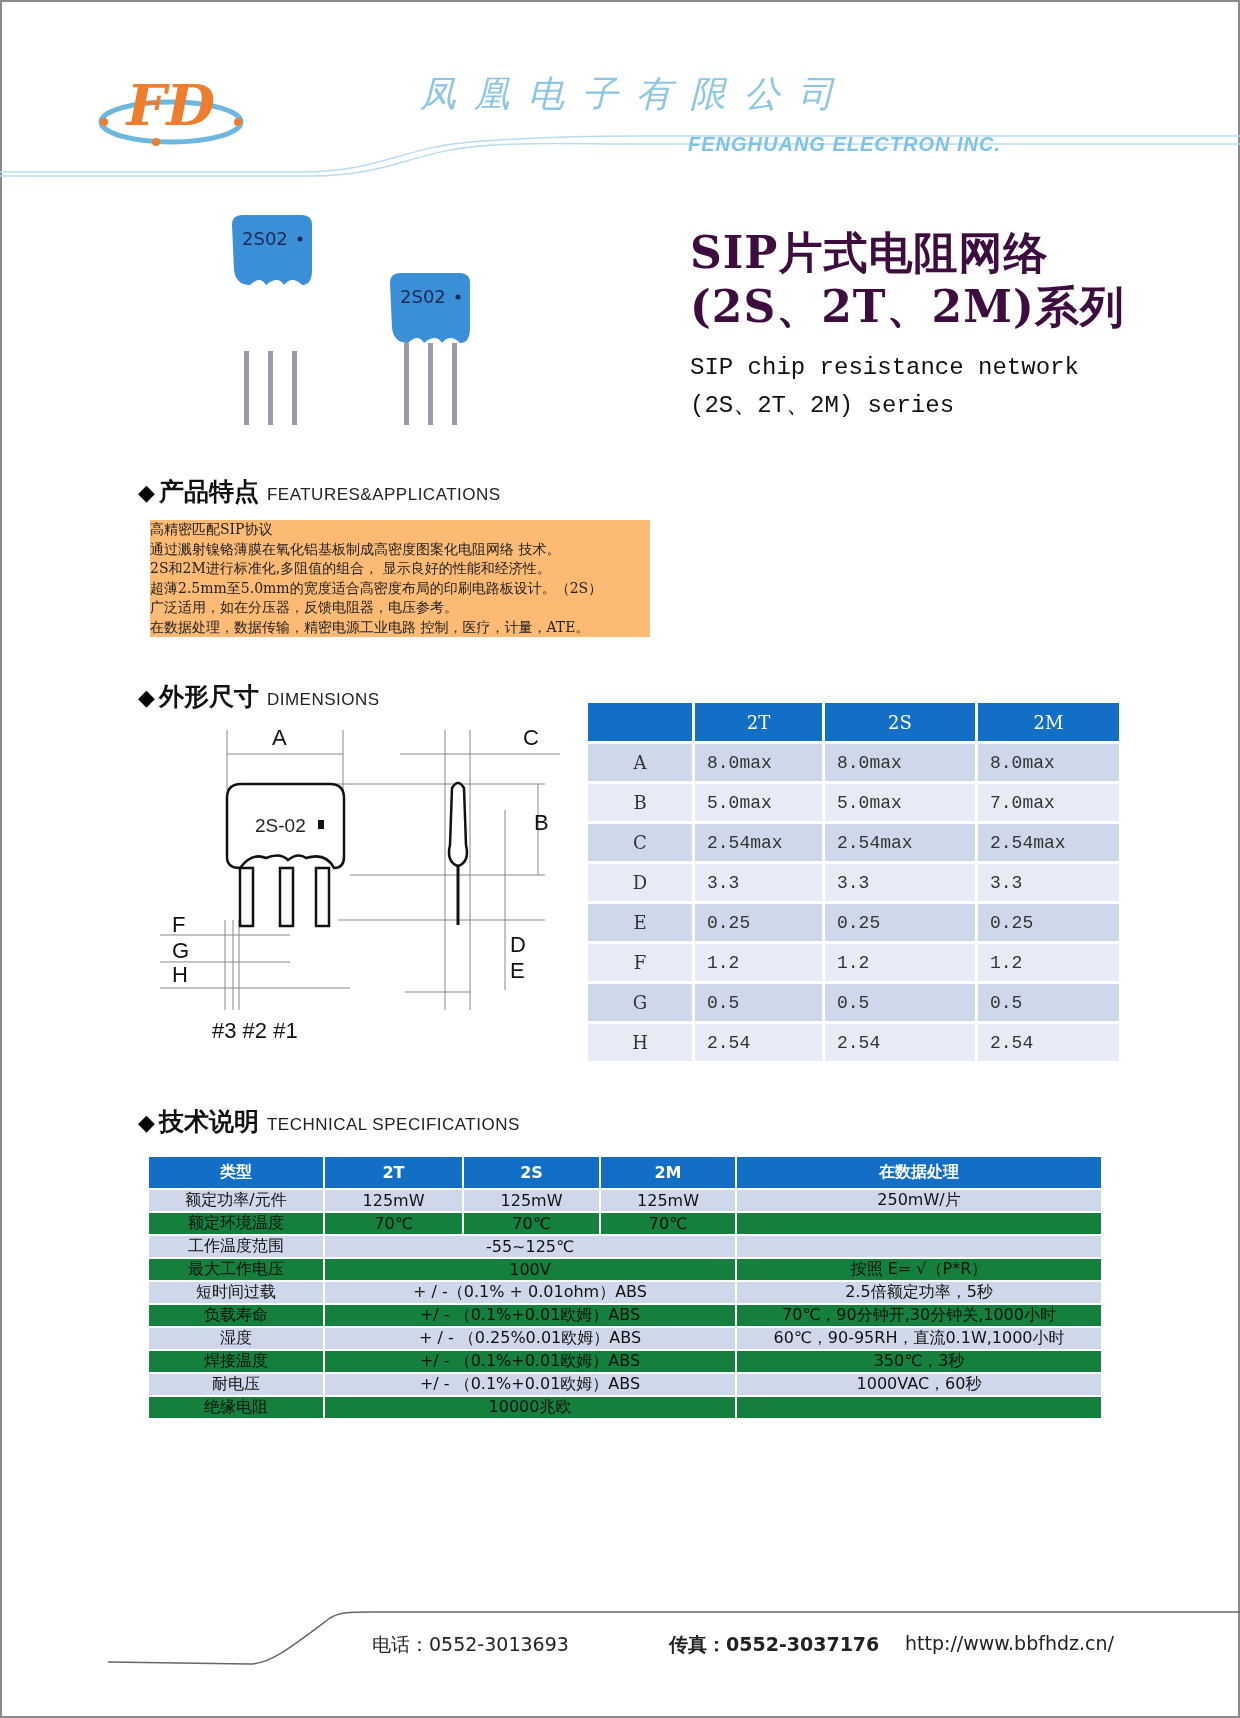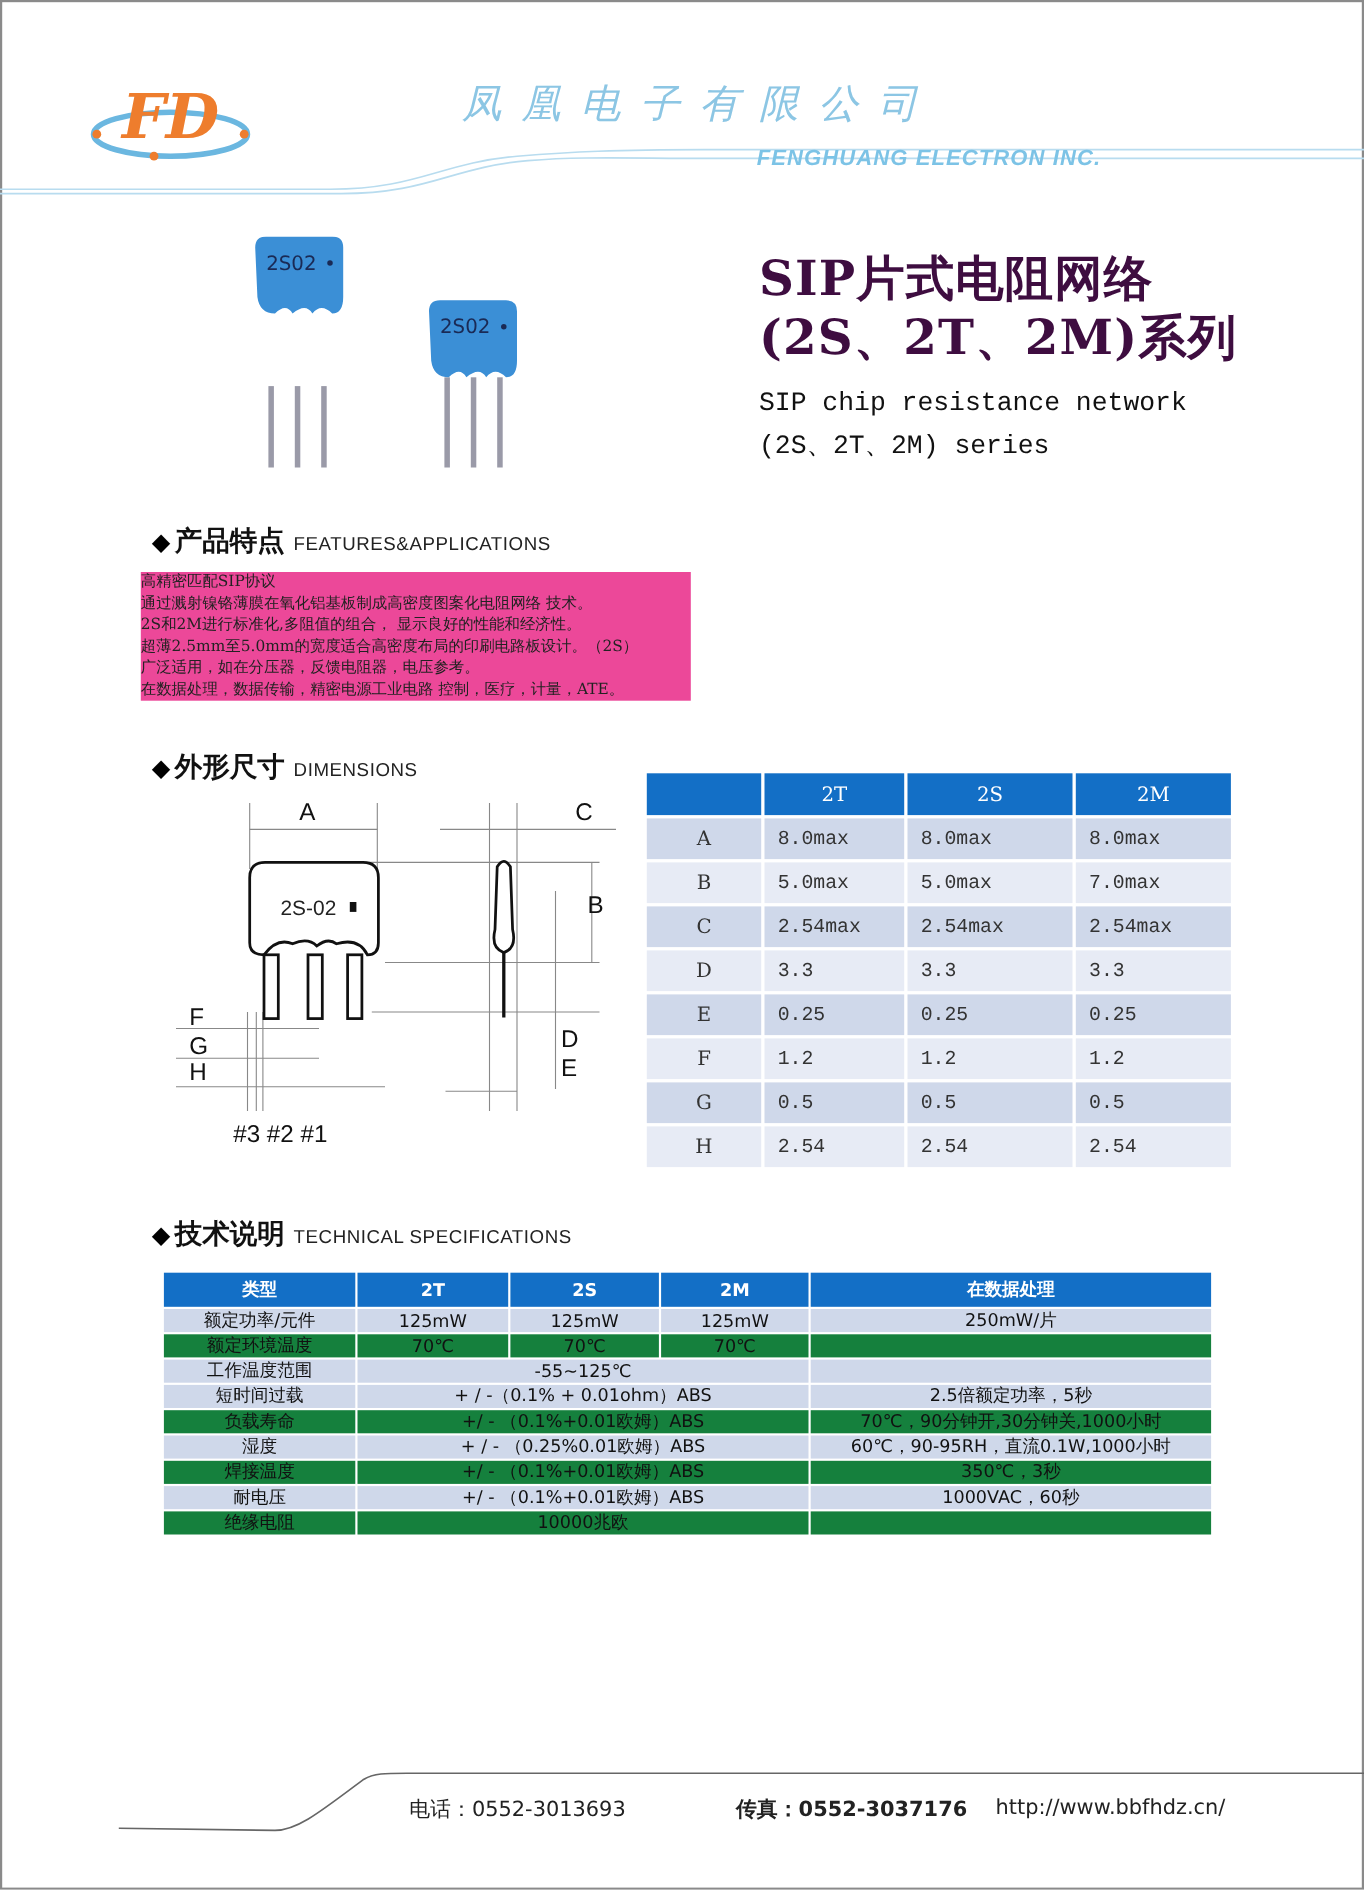--- a/index.html
+++ b/index.html
@@ -2,21 +2,21 @@
 <html><head>
 <meta charset="utf-8">
 <style>
   * { box-sizing: border-box; margin: 0; padding: 0; }
   html, body { width: 1240px; height: 1718px; background: #ffffff; overflow: hidden; }
   body { position: relative; font-family: "DejaVu Sans", "Liberation Sans", sans-serif; color: #111; }
 
   .page-border { position: absolute; left: 0; top: 0; width: 1240px; height: 1718px; border: 2px solid #8a8a8a; pointer-events: none; }
 
   
-  .logo { position: absolute; left: 80px; top: 70px; width: 150px; height: 80px; }
+  .logo { position: absolute; left: 96px; top: 70px; width: 150px; height: 80px; }
   .logo svg { width: 150px; height: 80px; }
   .company-cn { position: absolute; left: 420px; top: 70px; font-family: "DejaVu Serif", serif; font-style: italic; font-size: 36px; letter-spacing: 18px; color: #8cc6e4; }
   .company-en { position: absolute; left: 688px; top: 133px; font-family: "Liberation Sans", sans-serif; font-weight: bold; font-style: italic; font-size: 20px; letter-spacing: 1px; color: #7cc3e6; }
   .header-swoosh { position: absolute; left: 0; top: 100px; width: 1240px; height: 90px; }
 
   
   .photos { position: absolute; left: 230px; top: 215px; width: 270px; height: 210px; }
 
   
   .title-cn-1 { position: absolute; left: 690px; top: 224px; font-family: "DejaVu Serif", serif; font-weight: bold; font-size: 44px; color: #3e0d40; letter-spacing: 1px; }
@@ -24,21 +24,21 @@
   .title-en-1 { position: absolute; left: 690px; top: 354px; font-family: "Liberation Mono", monospace; font-size: 24px; color: #111; }
   .title-en-2 { position: absolute; left: 690px; top: 388px; font-family: "Liberation Mono", monospace; font-size: 24px; color: #111; }
 
   
   .section-head { position: absolute; display: flex; align-items: baseline; gap: 4px; }
   .section-head .diamond { font-size: 22px; color: #000; }
   .section-head .cn { font-family: "DejaVu Serif", serif; font-size: 25px; font-weight: bold; color: #111; }
   .section-head .en { font-family: "Liberation Sans", sans-serif; font-size: 17px; color: #222; letter-spacing: 0.5px; margin-left: 4px; }
 
   
-  .features { position: absolute; left: 128px; top: 520px; width: 500px; font-family: "DejaVu Serif", serif; font-size: 14px; line-height: 19.5px; color: #222; background: #ec4899; }
+  .features { position: absolute; left: 150px; top: 520px; width: 500px; font-family: "DejaVu Serif", serif; font-size: 14px; line-height: 19.5px; color: #222; background: #fdba74; }
   .features div { white-space: nowrap; }
 
   
   .dim-drawing { position: absolute; left: 140px; top: 720px; width: 420px; height: 330px; }
 
   
   .dim-table { position: absolute; left: 585px; top: 700px; border-collapse: separate; border-spacing: 3px; font-family: "Liberation Mono", "DejaVu Sans Mono", monospace; font-size: 18px; }
   .dim-table th { background: #136fc6; color: #fff; font-weight: normal; height: 38px; font-family: "DejaVu Serif", serif; font-size: 18px; }
   .dim-table td { height: 37px; padding-left: 12px; color: #333; }
   .dim-table td.lbl { text-align: center; padding-left: 0; font-family: "DejaVu Serif", serif; }
@@ -271,20 +271,25 @@
       <td>70℃</td>
       <td>70℃</td>
       <td>70℃</td>
       <td></td>
     </tr>
     <tr class="odd">
       <td>工作温度范围</td>
       <td colspan="3">-55~125℃</td>
       <td></td>
     </tr>
+    <tr class="even">
+      <td>最大工作电压</td>
+      <td colspan="3">100V</td>
+      <td>按照 E= √（P*R）</td>
+    </tr>
     <tr class="odd">
       <td>短时间过载</td>
       <td colspan="3">+ / -（0.1% + 0.01ohm）ABS</td>
       <td>2.5倍额定功率，5秒</td>
     </tr>
     <tr class="even">
       <td>负载寿命</td>
       <td colspan="3">+/ - （0.1%+0.01欧姆）ABS</td>
       <td>70℃，90分钟开,30分钟关,1000小时</td>
     </tr>

